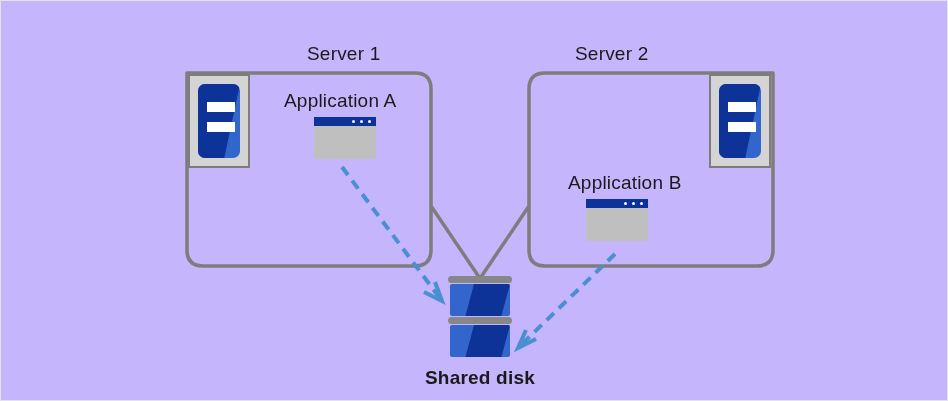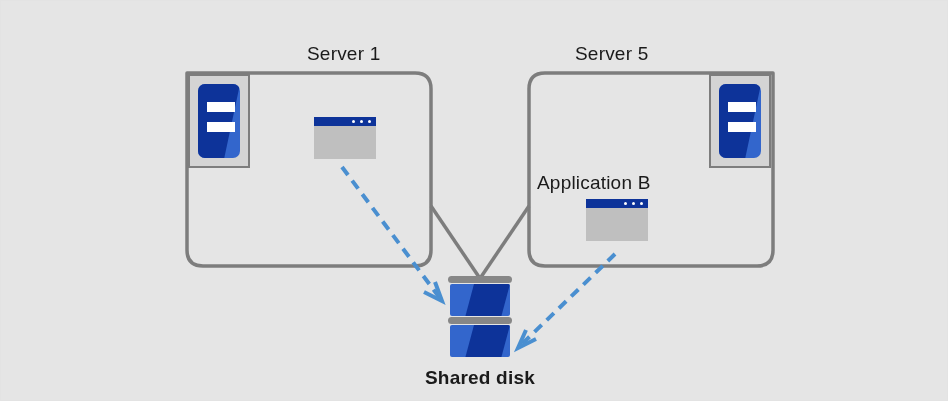--- a/index.html
+++ b/index.html
@@ -7,21 +7,21 @@
     padding: 0;
     background: #ffffff;
   }
   body {
     font-family: "Liberation Sans", sans-serif;
   }
   #canvas {
     position: relative;
     width: 948px;
     height: 401px;
-    background: #e5e5e5;
+    background: #c4b5fd;
     border: 1px solid #e3e3e3;
     box-sizing: border-box;
     overflow: hidden;
     padding-left: 32px;
   }
   .svg-layer {
     position: absolute;
     left: 0;
     top: 0;
     width: 948px;
@@ -31,21 +31,21 @@
     position: absolute;
     color: #1a1a1a;
     font-size: 19px;
     line-height: 1;
     white-space: nowrap;
     letter-spacing: 0.2px;
   }
   #server1-title { left: 306px; top: 43px; }
   #server2-title { left: 574px; top: 43px; }
   #app-a-title   { left: 283px; top: 90px; }
-  #app-b-title   { left: 536px; top: 172px; }
+  #app-b-title   { left: 567px; top: 172px; }
   #disk-title    { left: 424px; top: 367px; font-weight: bold; }
 
   
   .server-icon {
     position: absolute;
     width: 62px;
     height: 94px;
     background: #d4d4d4;
     border: 2px solid #7d7d7d;
     box-sizing: border-box;
@@ -174,30 +174,31 @@
 
   <div class="label" id="server1-title">Server 1</div>
 
   <div class="server-icon" id="server1-icon">
     <div class="chip">
       <div class="bar b1"></div>
       <div class="bar b2"></div>
     </div>
   </div>
 
+  <div class="label" id="app-a-title">Application  A</div>
 
   <div class="app-icon" id="app-a-icon">
     <div class="titlebar">
       <span class="dot d1"></span>
       <span class="dot d2"></span>
       <span class="dot d3"></span>
     </div>
   </div>
 
-  <div class="label" id="server2-title">Server 5</div>
+  <div class="label" id="server2-title">Server 2</div>
 
   <div class="server-icon" id="server2-icon">
     <div class="chip">
       <div class="bar b1"></div>
       <div class="bar b2"></div>
     </div>
   </div>
 
   <div class="label" id="app-b-title">Application  B</div>
 

